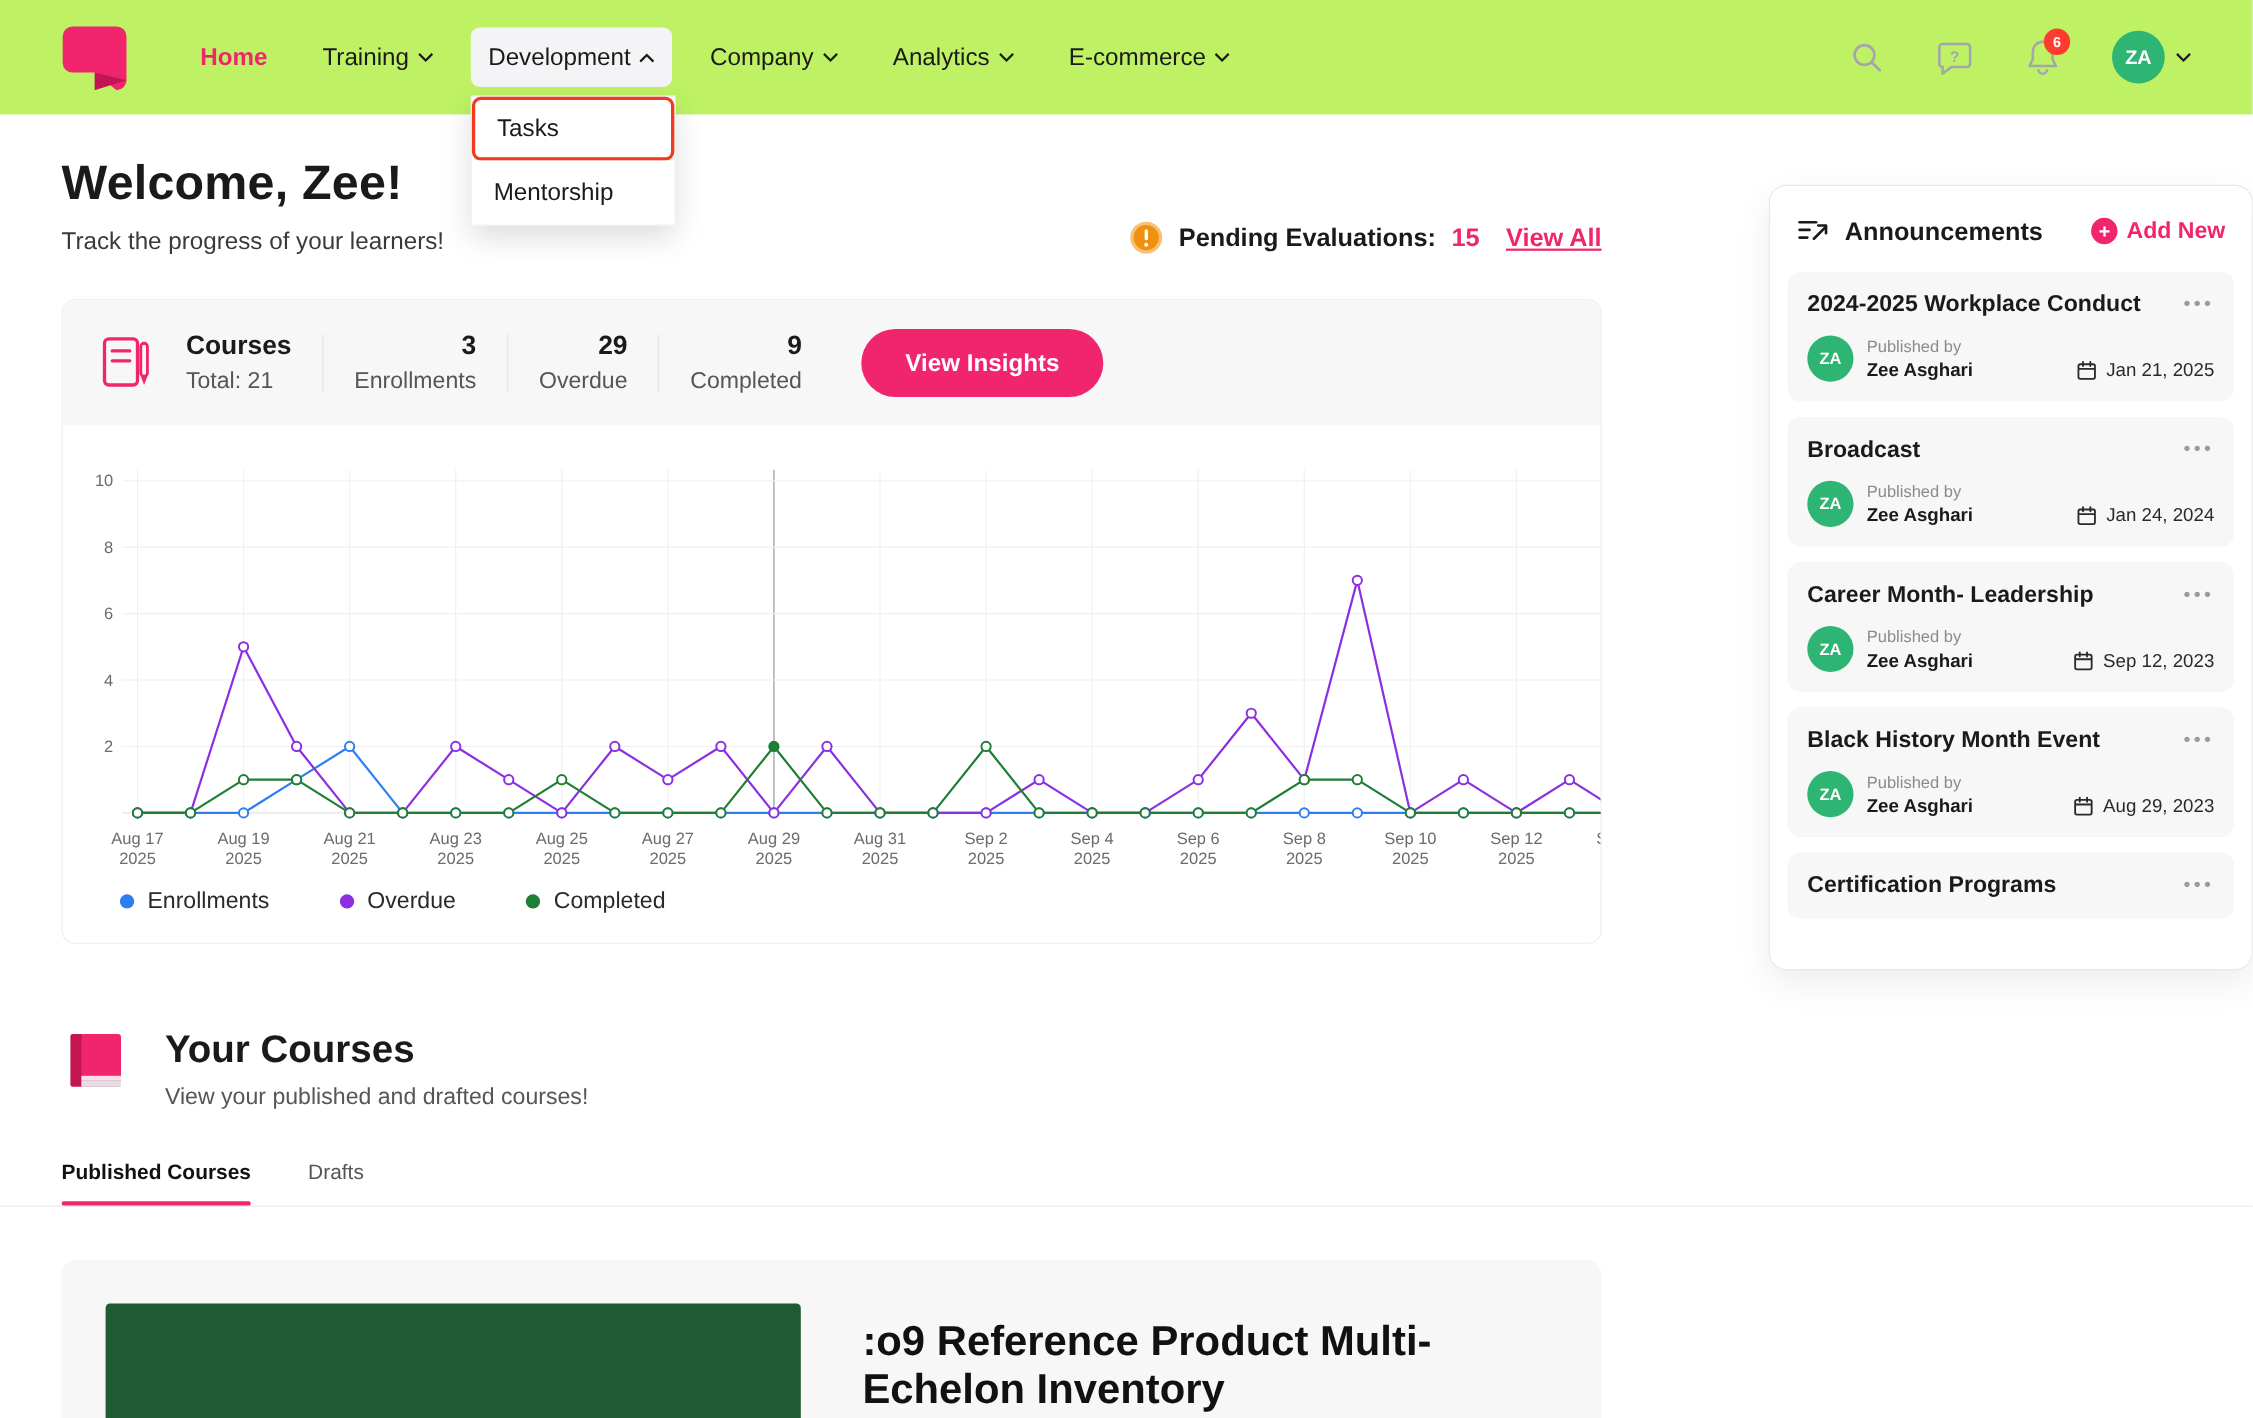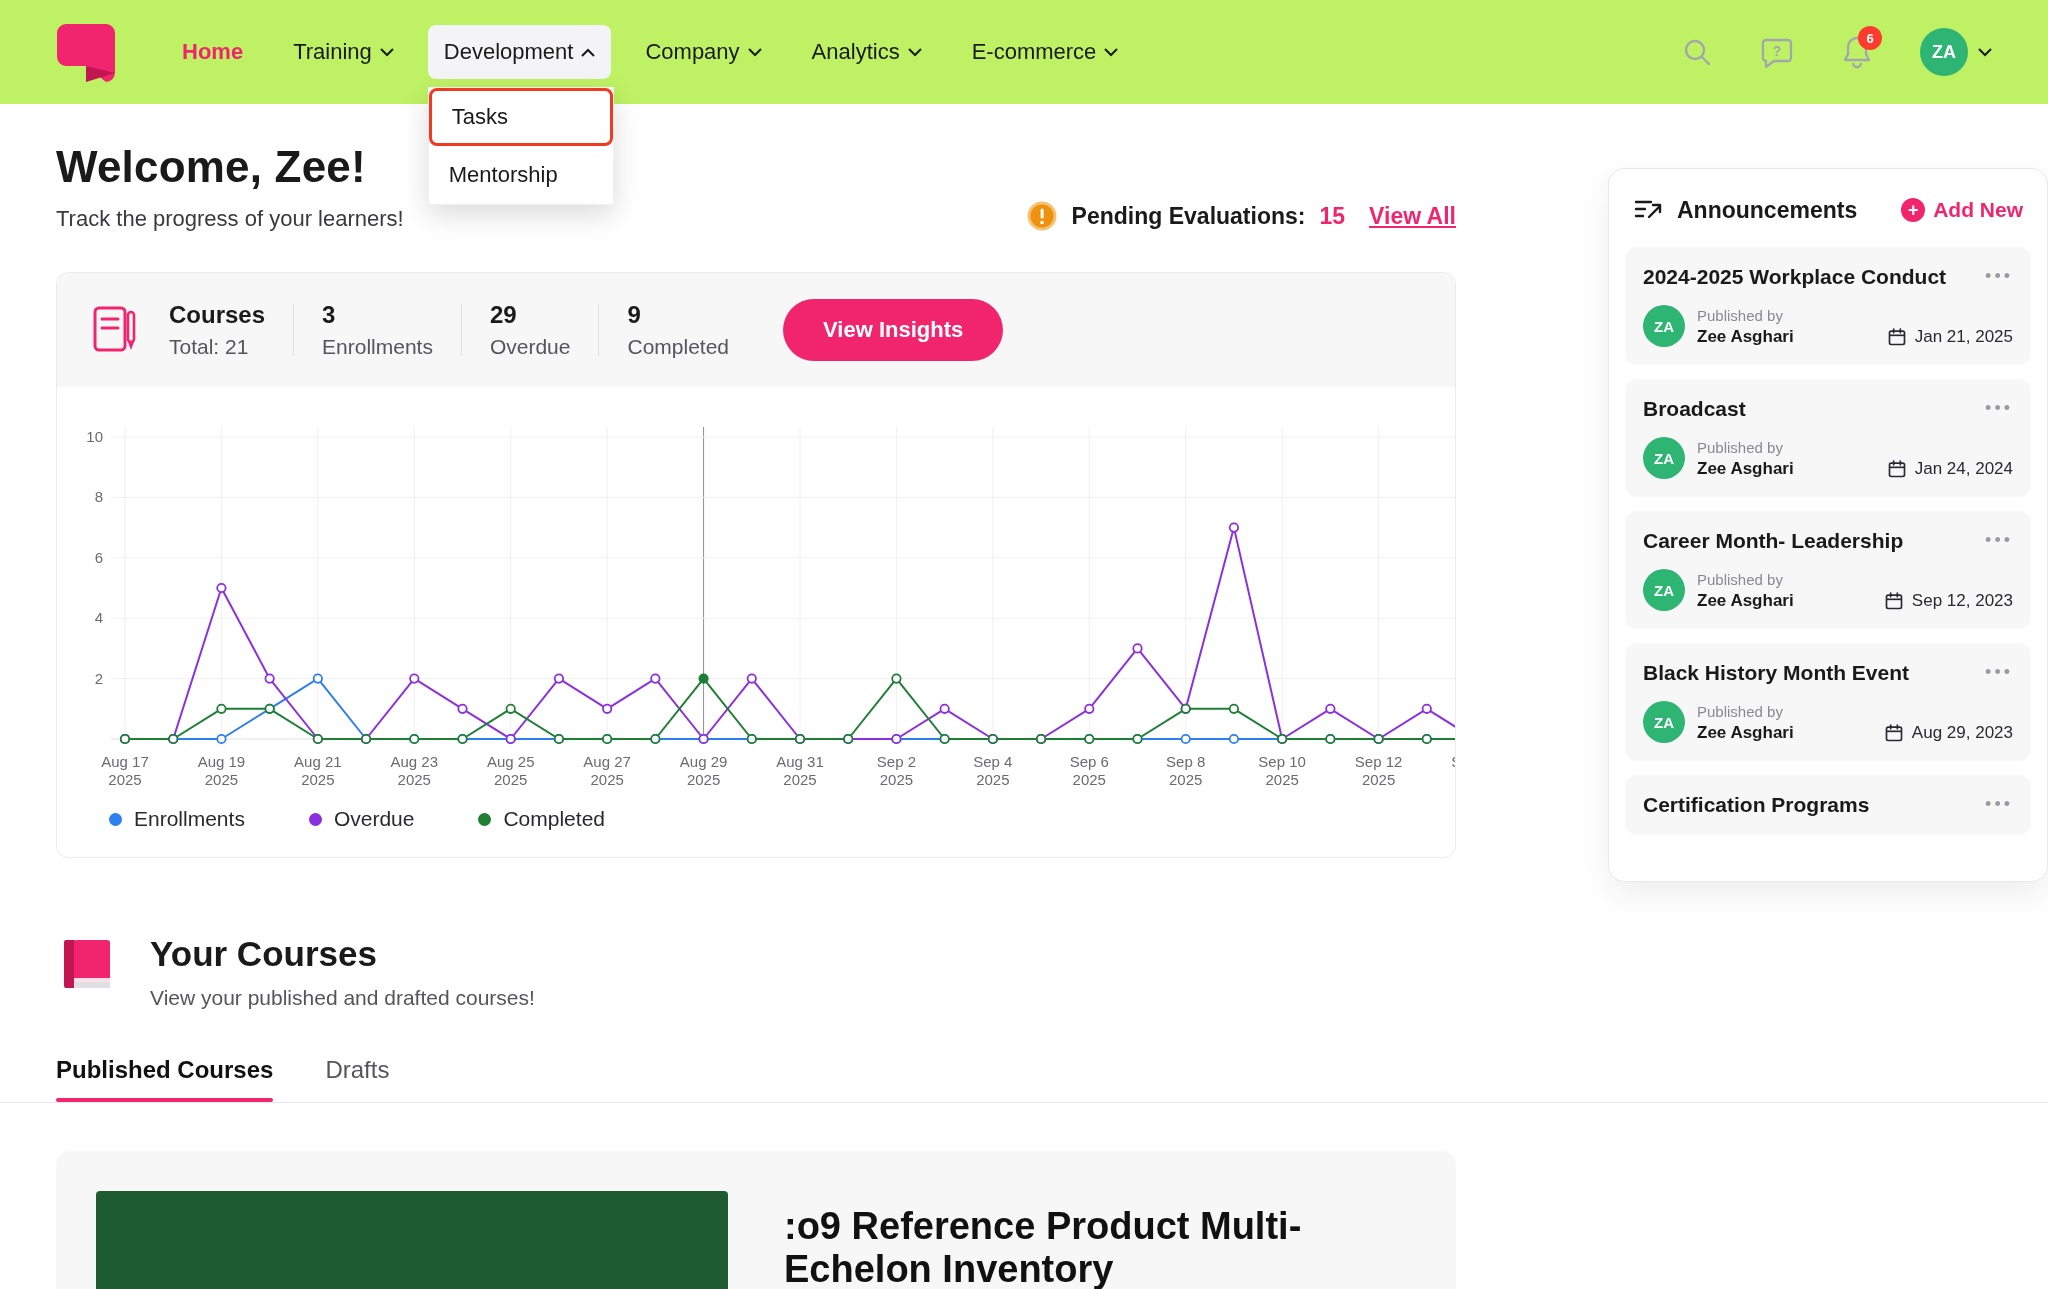--- a/index.html
+++ b/index.html
@@ -37,38 +37,38 @@
   .welcome-title { font-size:44px; font-weight:800; letter-spacing:.2px; }
   .welcome-sub { font-size:22px; color:#3A3A3E; margin-top:14px; }
   .pending { display:flex; align-items:center; gap:14px; font-size:23px; }
   .pending-label { font-weight:700; }
   .pending-count { color:#F0256D; font-weight:700; }
   .view-all { color:#F0256D; font-weight:700; text-decoration:underline; margin-left:10px; cursor:pointer; }
   
   .stats-card { margin-top:40px; border:1px solid #ECECEF; border-radius:12px; overflow:hidden; background:#fff; }
   .stats-header { background:#F7F7F8; display:flex; align-items:center; padding:26px 30px; gap:28px; }
   .stat-group { display:flex; flex-direction:column; gap:6px; }
-  .stat-value { font-size:24px; font-weight:700; }
+  .stat-value { font-size:24px; font-weight:700;text-align:right; }
   .stat-label { font-size:21px; color:#55555A; }
   .v-div { width:1px; height:52px; background:#E2E2E6; }
   .range-btn { margin-left:auto; display:flex; align-items:center; gap:12px; background:#fff;
     border:1px solid #DFDFE3; border-radius:8px; padding:15px 22px; font-size:21px; font-weight:600; cursor:pointer; }
   .insights-btn { background:#F0256D; color:#fff; border:none; border-radius:32px;
     padding:18px 40px; font-size:22px; font-weight:700; margin-left:26px; cursor:pointer; font-family:inherit; }
   .chart-wrap { padding:22px 16px 0 16px; background:#fff; }
   .legend { display:flex; align-items:center; gap:64px; padding:6px 0 26px 52px; font-size:21px; color:#2A2A2E; }
   .legend-item { display:flex; align-items:center; gap:12px; }
   .legend-dot { width:13px; height:13px; border-radius:50%; }
   
   .courses-head { display:flex; align-items:flex-start; gap:32px; margin-top:76px; }
   .courses-titles { display:flex; flex-direction:column; gap:12px; }
   .courses-title { font-size:35px; font-weight:700; }
   .courses-sub { font-size:21px; color:#55555A; }
   .tabs { display:flex; gap:52px; margin-top:46px; }
-  .tab { font-size:24px; color:#55555A; padding-bottom:18px; position:relative; cursor:pointer; }
+  .tab { font-size:19px; color:#55555A; padding-bottom:18px; position:relative; cursor:pointer; }
   .tab.active { color:#111; font-weight:700; }
   .tab.active::after { content:""; position:absolute; left:0; right:0; bottom:0; height:4px; background:#F0256D; border-radius:3px; }
   .tabs-divider { width:2048px; margin-left:-56px; height:1px; background:#E9E9EC; }
   .course-card { margin-top:48px; background:#F7F7F8; border-radius:14px; padding:40px; display:flex; gap:56px; height:320px; }
   .course-thumb { width:632px; height:240px; background:#1E5B33; border-radius:4px; flex:0 0 auto; }
   .course-title { font-size:38px; font-weight:600; margin-top:14px; color:#111; }
   
   .announce { position:absolute; top:168px; left:1608px; width:440px; height:714px;
     background:#fff; border:1px solid #E8E8EB; border-radius:16px; box-shadow:0 12px 32px rgba(0,0,0,.07);
     padding:0 16px; overflow:hidden; }

